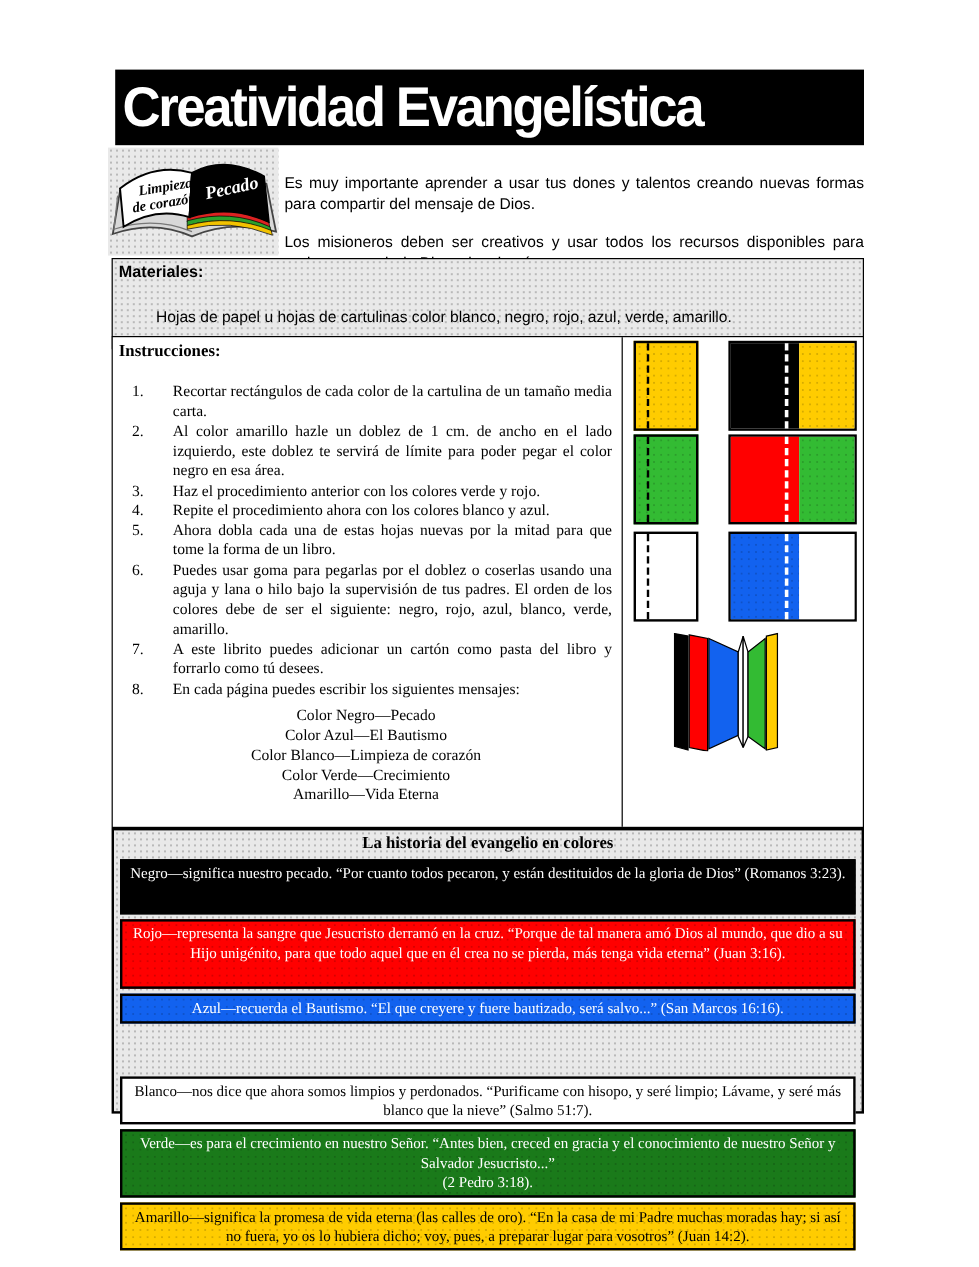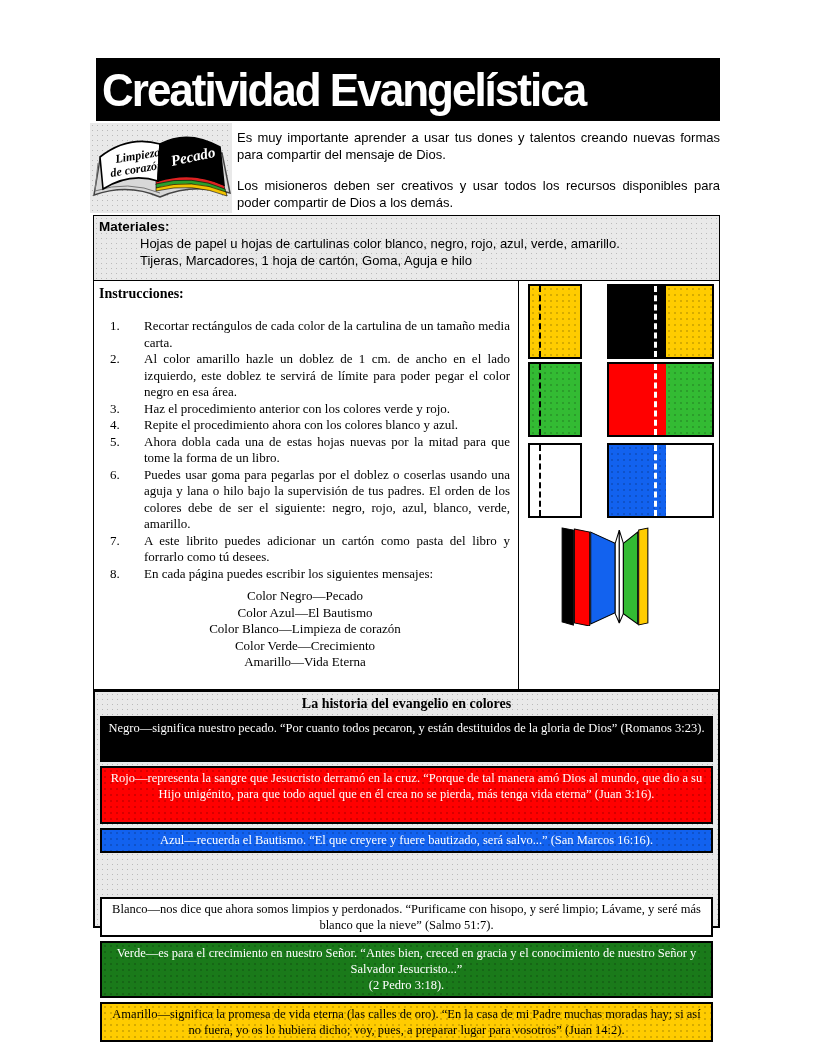--- a/index.html
+++ b/index.html
@@ -22,25 +22,25 @@
     display:flex;align-items:center;overflow:hidden;
   }
   #banner .t{
     color:#fff;font-size:44px;font-weight:bold;letter-spacing:-2px;white-space:nowrap;
     padding-left:6px;transform:scaleY(1.06);
   }
   
   #book-block{position:absolute;left:90px;top:123px;width:142px;height:90px;}
   
   #intro{position:absolute;left:237px;top:129px;width:483px;font-size:13px;line-height:17px;text-align:justify;}
-  #intro p{margin:0 0 14px 0;}
+  #intro p{margin:15px 0 14px 0;}
   
   #materials{position:absolute;left:93px;top:215px;width:627px;height:76px;border:1px solid #000;box-sizing:border-box;}
   #materials .head{font-weight:bold;font-size:13.5px;padding:3px 0 1px 5px;}
-  #materials .line{font-size:13px;line-height:17px;padding-left:46px;}
+  #materials .line{font-size:13px;line-height:17px;padding-left:36px;margin-top:20px;}
   
   #instr{position:absolute;left:93px;top:280px;width:627px;height:410px;border:1px solid #000;box-sizing:border-box;background:#fff;font-family:Liberation Serif, serif;}
   #instr .divider{position:absolute;left:424px;top:0;bottom:0;width:0;border-left:1px solid #000;}
   #instr .head{position:absolute;left:5px;top:5px;font-weight:bold;font-size:14px;}
   #instr .list{position:absolute;left:6px;top:37px;width:410px;font-size:13px;line-height:16.5px;}
   .instr-item{display:flex;}
   .instr-item .num{flex:0 0 34px;padding-left:10px;}
   .instr-item .txt{flex:1;text-align:justify;}
   #messages{position:absolute;left:6px;top:307px;width:410px;text-align:center;font-size:13px;line-height:16.5px;}
   

